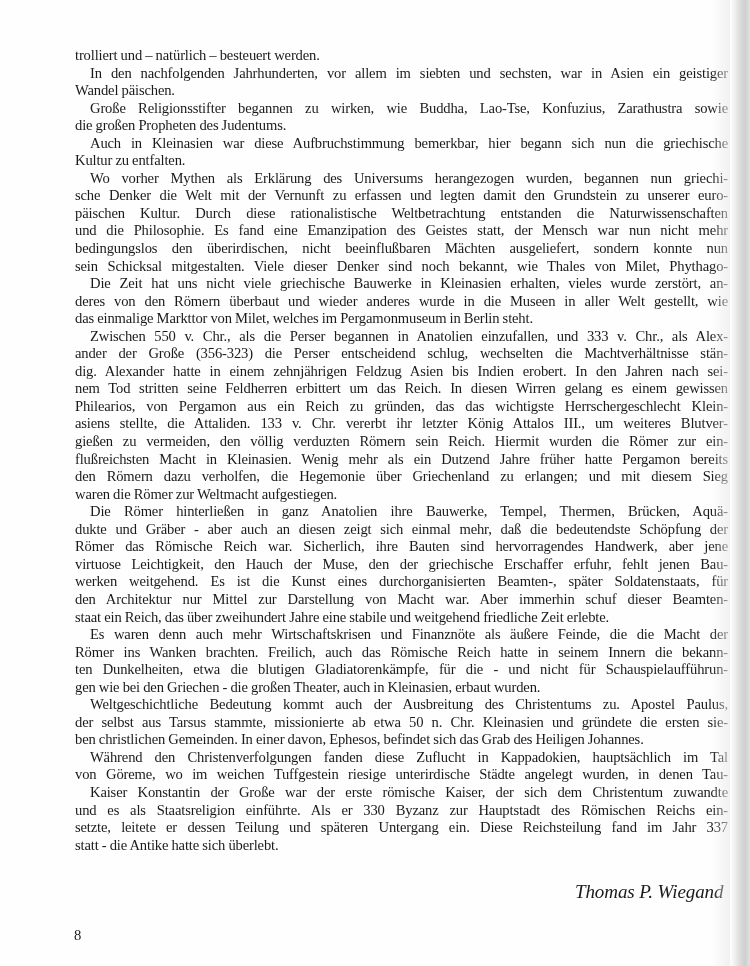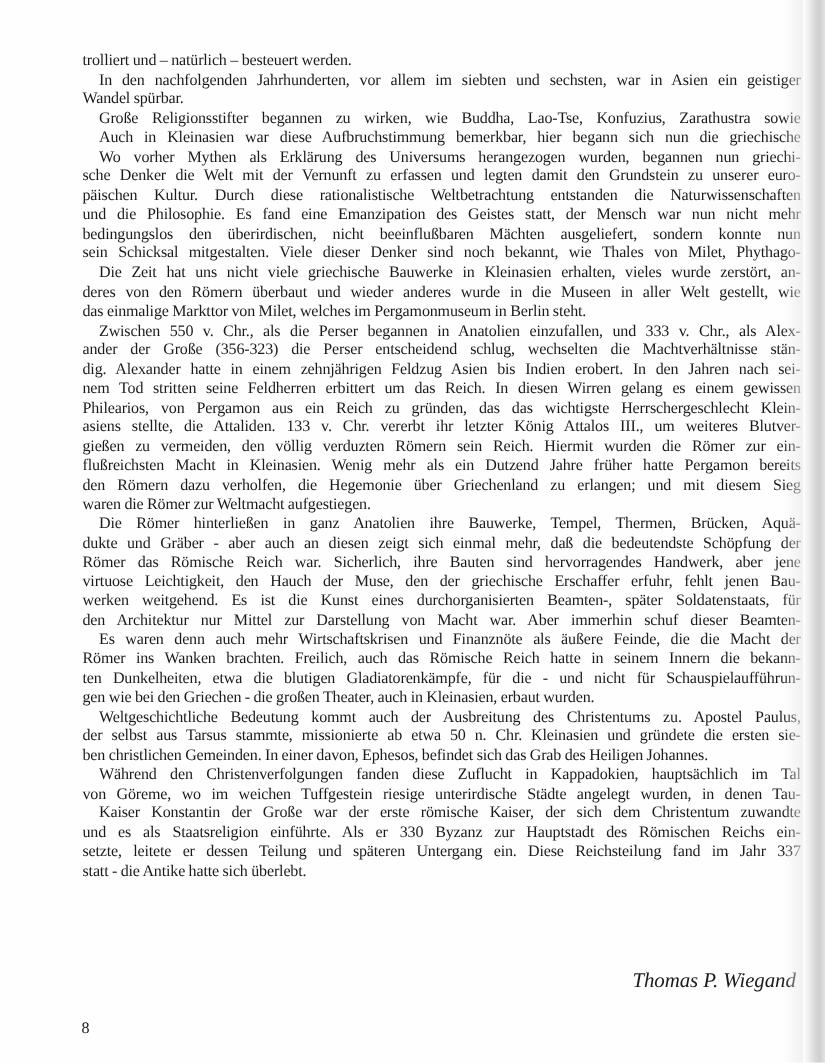--- a/index.html
+++ b/index.html
@@ -46,27 +46,29 @@
 </head>
 <body>
 
 <div class="page">
   <div class="text-block" id="text-block">
       <p>
         <span class="line last">trolliert und – natürlich – besteuert werden.</span>
       </p>
       <p>
         <span class="line" style="padding-left: 15px;">In den nachfolgenden Jahrhunderten, vor allem im siebten und sechsten, war in Asien ein geistiger</span>
-        <span class="line last">Wandel spürbar.</span>
+        <span class="line last">Wandel päischen.</span>
       </p>
       <p>
         <span class="line" style="padding-left: 15px;">Große Religionsstifter begannen zu wirken, wie Buddha, Lao-Tse, Konfuzius, Zarathustra sowie</span>
+        <span class="line last">die großen Propheten des Judentums.</span>
       </p>
       <p>
         <span class="line" style="padding-left: 15px;">Auch in Kleinasien war diese Aufbruchstimmung bemerkbar, hier begann sich nun die griechische</span>
+        <span class="line last">Kultur zu entfalten.</span>
       </p>
       <p>
         <span class="line" style="padding-left: 15px;">Wo vorher Mythen als Erklärung des Universums herangezogen wurden, begannen nun griechi-</span>
         <span class="line">sche Denker die Welt mit der Vernunft zu erfassen und legten damit den Grundstein zu unserer euro-</span>
         <span class="line">päischen Kultur. Durch diese rationalistische Weltbetrachtung entstanden die Naturwissenschaften</span>
         <span class="line">und die Philosophie. Es fand eine Emanzipation des Geistes statt, der Mensch war nun nicht mehr</span>
         <span class="line">bedingungslos den überirdischen, nicht beeinflußbaren Mächten ausgeliefert, sondern konnte nun</span>
         <span class="line">sein Schicksal mitgestalten. Viele dieser Denker sind noch bekannt, wie Thales von Milet, Phythago-</span>
       </p>
       <p>
@@ -86,20 +88,21 @@
         <span class="line">den Römern dazu verholfen, die Hegemonie über Griechenland zu erlangen; und mit diesem Sieg</span>
         <span class="line last">waren die Römer zur Weltmacht aufgestiegen.</span>
       </p>
       <p>
         <span class="line" style="padding-left: 15px;">Die Römer hinterließen in ganz Anatolien ihre Bauwerke, Tempel, Thermen, Brücken, Aquä-</span>
         <span class="line">dukte und Gräber - aber auch an diesen zeigt sich einmal mehr, daß die bedeutendste Schöpfung der</span>
         <span class="line">Römer das Römische Reich war. Sicherlich, ihre Bauten sind hervorragendes Handwerk, aber jene</span>
         <span class="line">virtuose Leichtigkeit, den Hauch der Muse, den der griechische Erschaffer erfuhr, fehlt jenen Bau-</span>
         <span class="line">werken weitgehend. Es ist die Kunst eines durchorganisierten Beamten-, später Soldatenstaats, für</span>
         <span class="line">den Architektur nur Mittel zur Darstellung von Macht war. Aber immerhin schuf dieser Beamten-</span>
+        <span class="line last">staat ein Reich, das über zweihundert Jahre eine stabile und weitgehend friedliche Zeit erlebte.</span>
       </p>
       <p>
         <span class="line" style="padding-left: 15px;">Es waren denn auch mehr Wirtschaftskrisen und Finanznöte als äußere Feinde, die die Macht der</span>
         <span class="line">Römer ins Wanken brachten. Freilich, auch das Römische Reich hatte in seinem Innern die bekann-</span>
         <span class="line">ten Dunkelheiten, etwa die blutigen Gladiatorenkämpfe, für die - und nicht für Schauspielaufführun-</span>
         <span class="line last">gen wie bei den Griechen - die großen Theater, auch in Kleinasien, erbaut wurden.</span>
       </p>
       <p>
         <span class="line" style="padding-left: 15px;">Weltgeschichtliche Bedeutung kommt auch der Ausbreitung des Christentums zu. Apostel Paulus,</span>
         <span class="line">der selbst aus Tarsus stammte, missionierte ab etwa 50 n. Chr. Kleinasien und gründete die ersten sie-</span>

